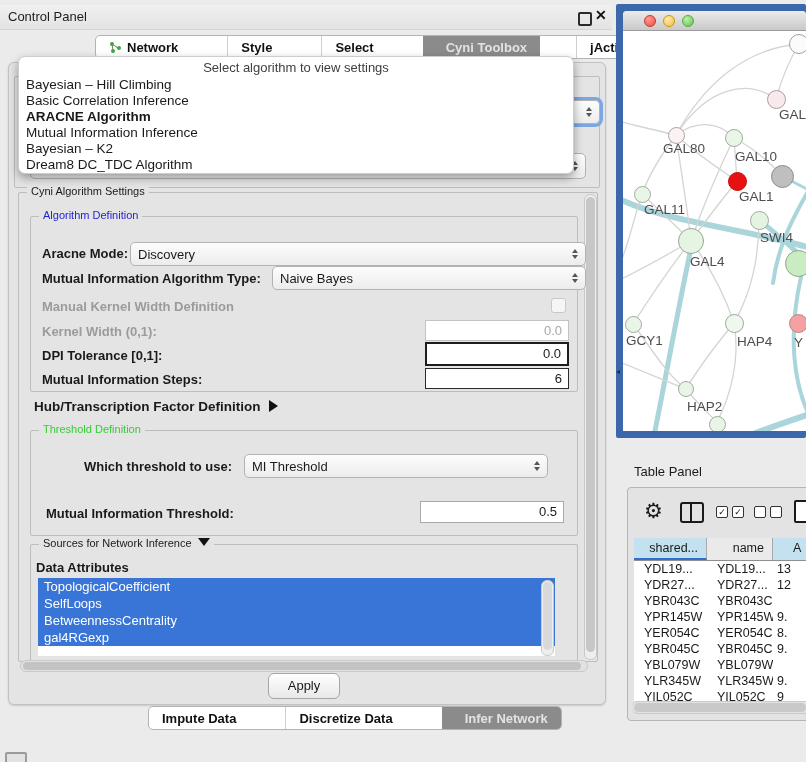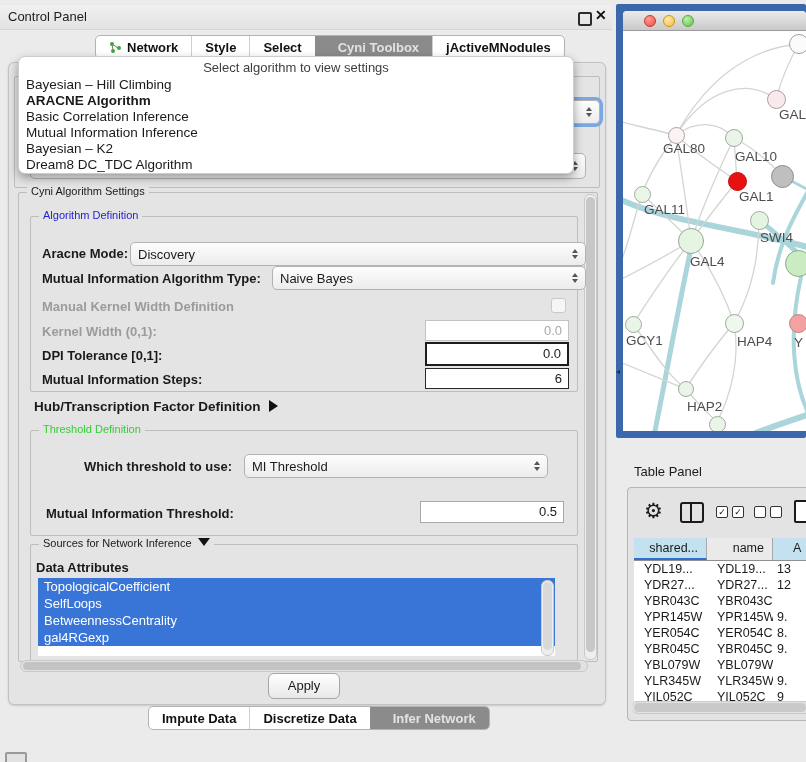--- a/index.html
+++ b/index.html
@@ -5,21 +5,21 @@
   html,body{margin:0;padding:0;background:#ececec;}
   .screen{position:relative;width:806px;height:762px;overflow:hidden;
           font-family:"Liberation Sans",sans-serif;background:#ebebeb;color:#1a1a1a;}
   
   .cp-titlebar{position:absolute;left:0;top:5px;width:612px;height:24px;
     background:linear-gradient(#f0f0f0,#e3e3e3);border-bottom:1px solid #d6d6d6;}
   .cp-title{position:absolute;left:8px;top:4px;font-size:13px;color:#1c1c1c;}
   .float-btn{position:absolute;left:578px;top:7px;width:10px;height:10px;border:2px solid #2b2b2b;border-radius:2px;}
   .close-btn{position:absolute;left:595px;top:2px;font-size:14px;font-weight:bold;color:#111;}
   .tabbar{position:absolute;display:flex;align-items:stretch;background:#fff;
-    border:1px solid #b3b3b3;border-radius:5px;height:22px;overflow:hidden;}
+    border:1px solid #b3b3b3;border-radius:5px;height:22px;overflow:hidden;gap:36px;}
   .tabbar.top{left:95px;top:35px;}
   .tabbar.bottom{left:148px;top:706px;}
   .tab{display:flex;align-items:center;gap:5px;padding:0 13px;font-size:13px;font-weight:bold;color:#111;white-space:nowrap;}
   .tab + .tab{border-left:1px solid #cfcfcf;}
   .tab.sel{background:#8b8b8b;color:#e3e3e3;border-left:none;padding-left:23px;}
   .outer-panel{position:absolute;left:8px;top:62px;width:596px;height:641px;background:#e4e4e4;
     border:1px solid #c2c2c2;border-radius:6px;box-shadow:0 1px 2px rgba(0,0,0,.15);}
   .group{position:absolute;border:1px solid #bdbdbd;border-radius:2px;}
   .gtitle{position:absolute;top:-8px;left:8px;background:#e4e4e4;padding:0 4px;font-size:11px;white-space:nowrap;}
   .gtitle.blue{color:#2323d6;}
@@ -142,22 +142,22 @@
     <span>gal-filtered sif default node</span>
     <span class="stepper">
         <i class="up"></i>
         <i class="down"></i>
       </span>
   </div>
 
   <div class="dropdown">
     <div class="dd-placeholder">Select algorithm to view settings</div>
     <div class="dd-item">Bayesian – Hill Climbing</div>
+    <div class="dd-item">Basic Correlation Inference</div>
     <div class="dd-item bold">ARACNE Algorithm</div>
-    <div class="dd-item">Basic Correlation Inference</div>
     <div class="dd-item">Mutual Information Inference</div>
     <div class="dd-item">Bayesian – K2</div>
     <div class="dd-item">Dream8 DC_TDC Algorithm</div>
   </div>
 
   <div class="group" style="left:18px;top:192px;width:578px;height:468px;">
     <span class="gtitle">Cyni Algorithm Settings</span>
   </div>
   <div class="vscroll" style="left:584px;top:194px;width:11px;height:464px;">
     <div class="vthumb" style="top:2px;height:455px;"></div>

